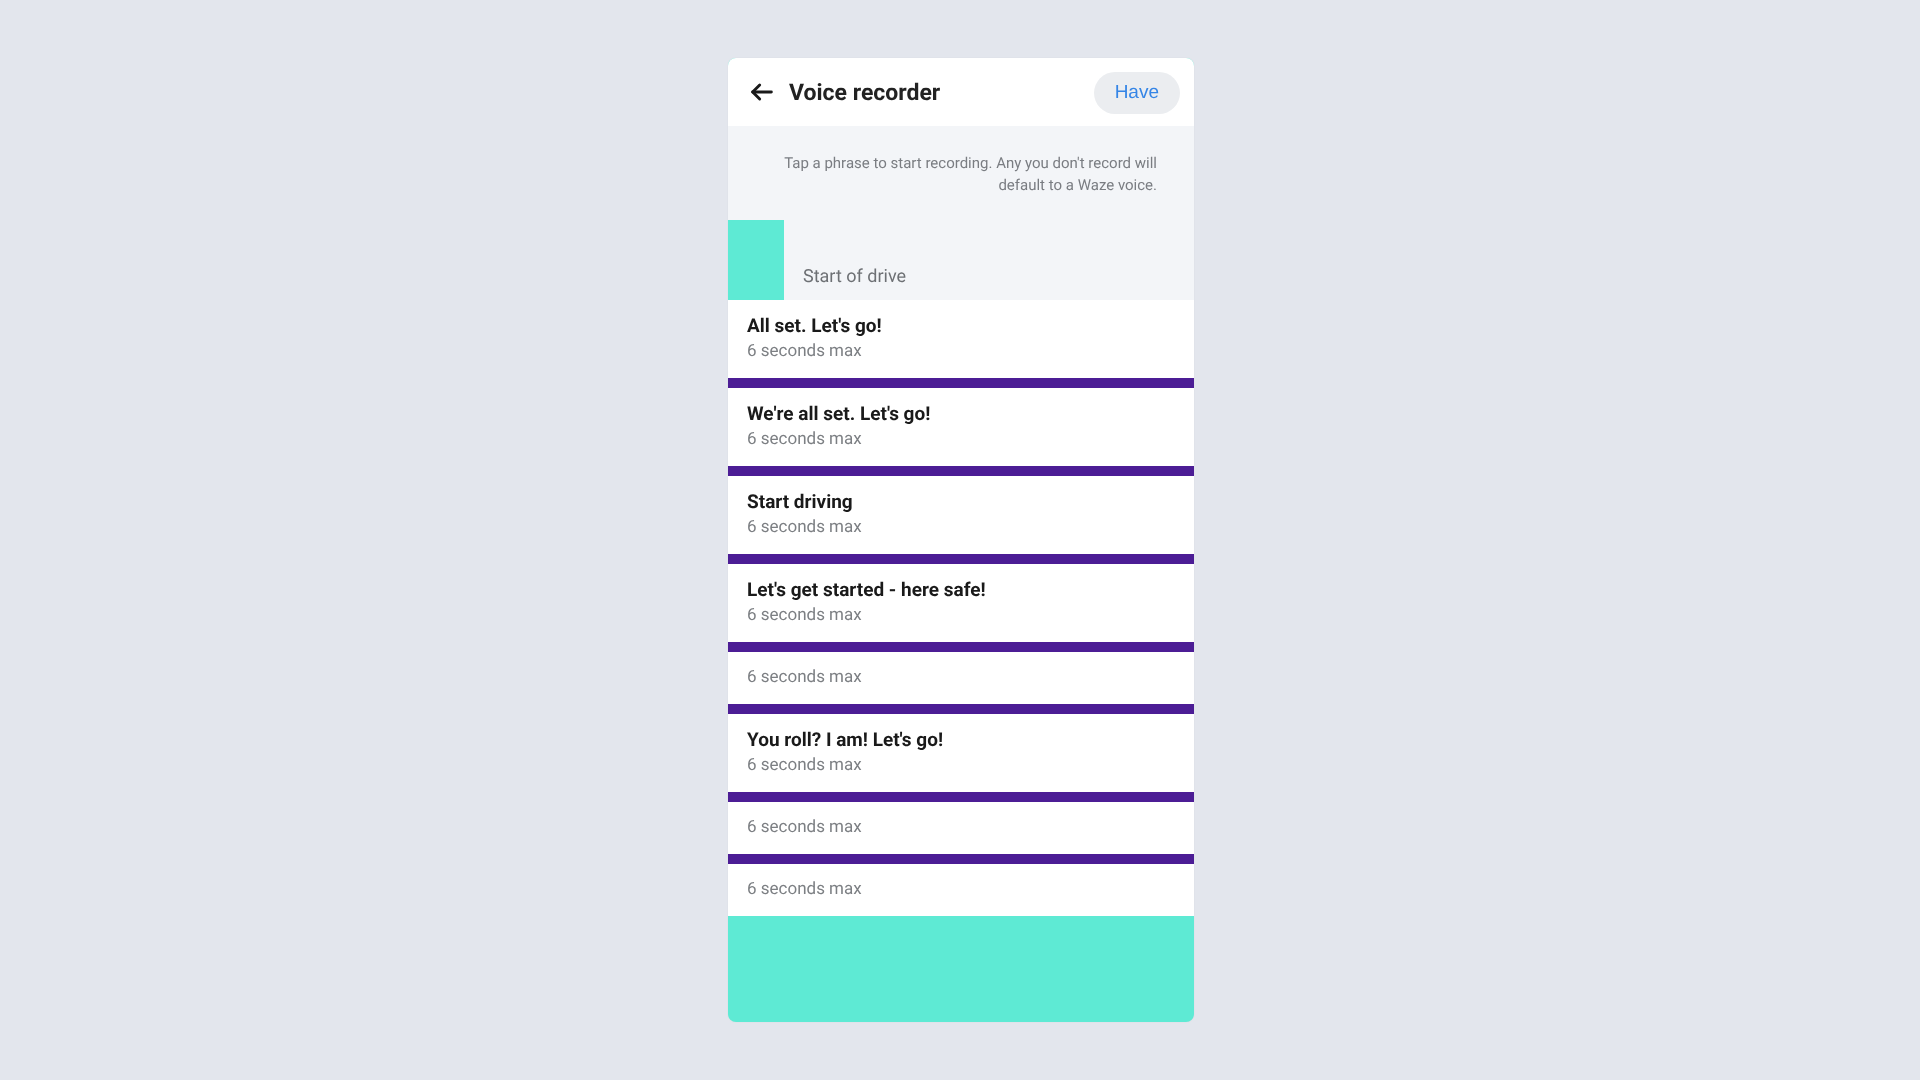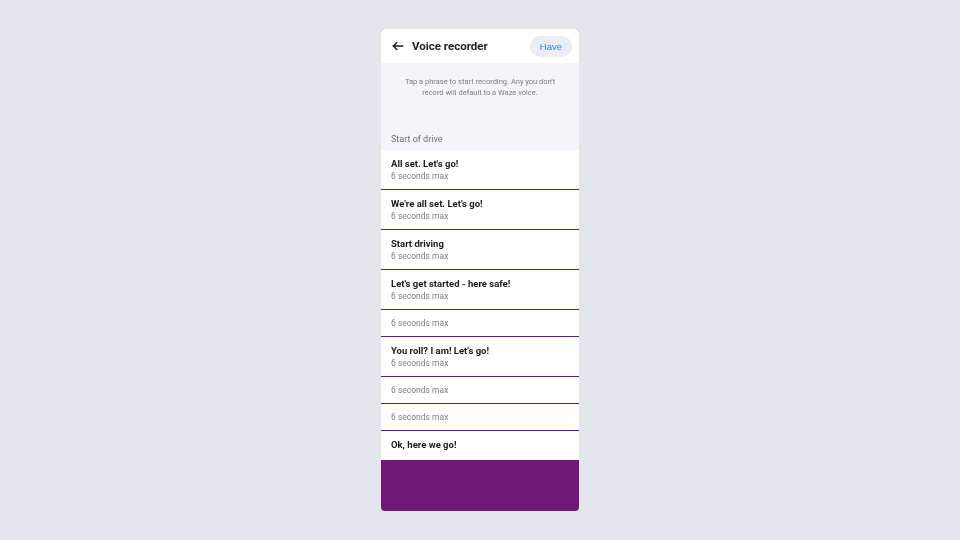--- a/index.html
+++ b/index.html
@@ -12,22 +12,22 @@
       font-family: -apple-system, BlinkMacSystemFont, "Segoe UI", Roboto, Helvetica, Arial, sans-serif;
       width: 960px;
       height: 540px;
       display: flex;
       justify-content: center;
       align-items: flex-start;
       padding-top: 29px;
       overflow: hidden;
     }
     .phone {
-      width: 198px;
-      background: #701a75;
+      width: 233px;
+      background: #5eead4;
       border-radius: 4px;
       overflow: hidden;
       box-shadow: 0 0 1px rgba(0,0,0,0.05);
       height: 482px;
     }
     .header {
       display: flex;
       align-items: center;
       padding: 8px 7px 8px 10px;
       height: 34px;
@@ -59,36 +59,37 @@
       font-size: 9.5px;
       font-weight: 500;
       padding: 5px 10px;
       border-radius: 11px;
       cursor: pointer;
     }
     .instruction {
       background: #f3f5f8;
       color: #7a7d82;
       font-size: 7.5px;
-      text-align: center;
+      text-align: right;
       padding: 14px 18px 12px;
       line-height: 1.4;
     }
     .section-header {
       background: #f3f5f8;
       color: #6d7074;
       font-size: 9px;
       padding: 24px 10px 6px;
+      margin-left: 28px;
     }
     .phrase-list {
       background: #fff;
     }
     .phrase-item {
       padding: 8px 10px 8px;
-      border-bottom: 1px solid #4c1d95;
+      border-bottom: 5px solid #4c1d95;
       cursor: pointer;
     }
     .phrase-item:last-child {
       border-bottom: none;
     }
     .phrase-text {
       font-size: 9.5px;
       font-weight: 700;
       color: #1a1a1a;
       margin-bottom: 2px;
@@ -140,17 +141,14 @@
     <div class="phrase-item">
       <div class="phrase-text">You roll? I am! Let's go!</div>
       <div class="phrase-sub">6 seconds max</div>
     </div>
     <div class="phrase-item">
       <div class="phrase-sub">6 seconds max</div>
     </div>
     <div class="phrase-item">
       <div class="phrase-sub">6 seconds max</div>
     </div>
-    <div class="phrase-item">
-      <div class="phrase-text">Ok, here we go!</div>
-    </div>
   </div>
 </div>
 
 </body></html>

